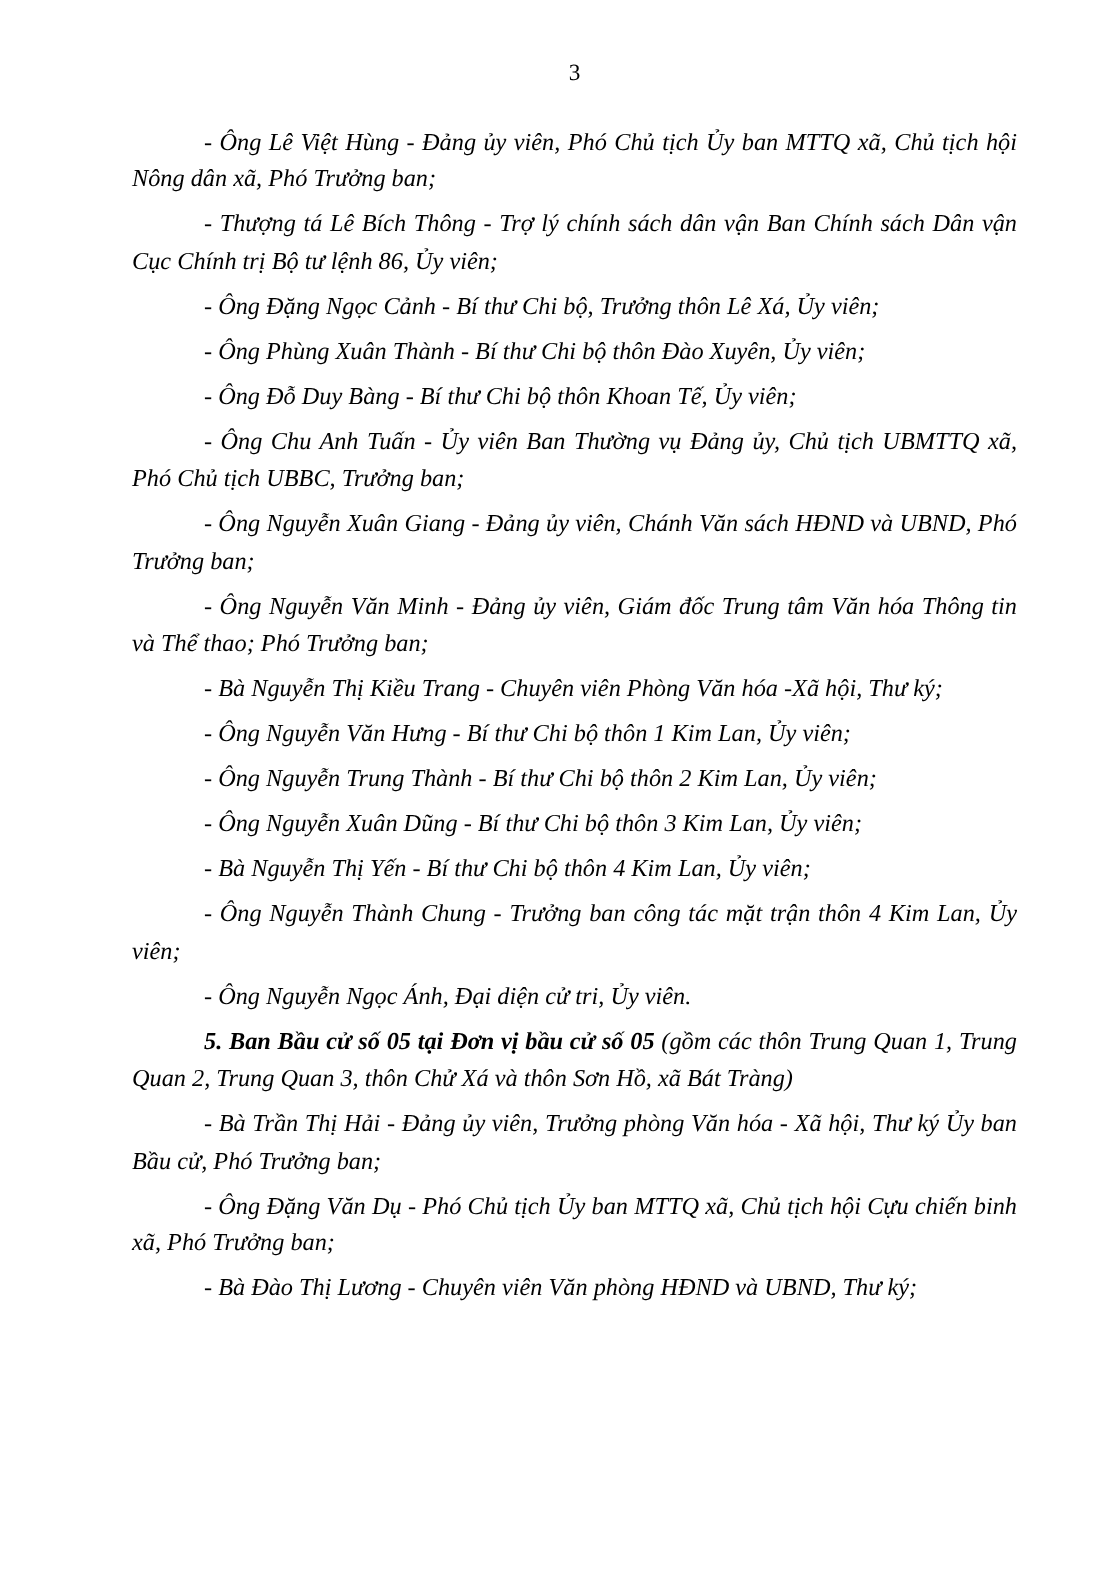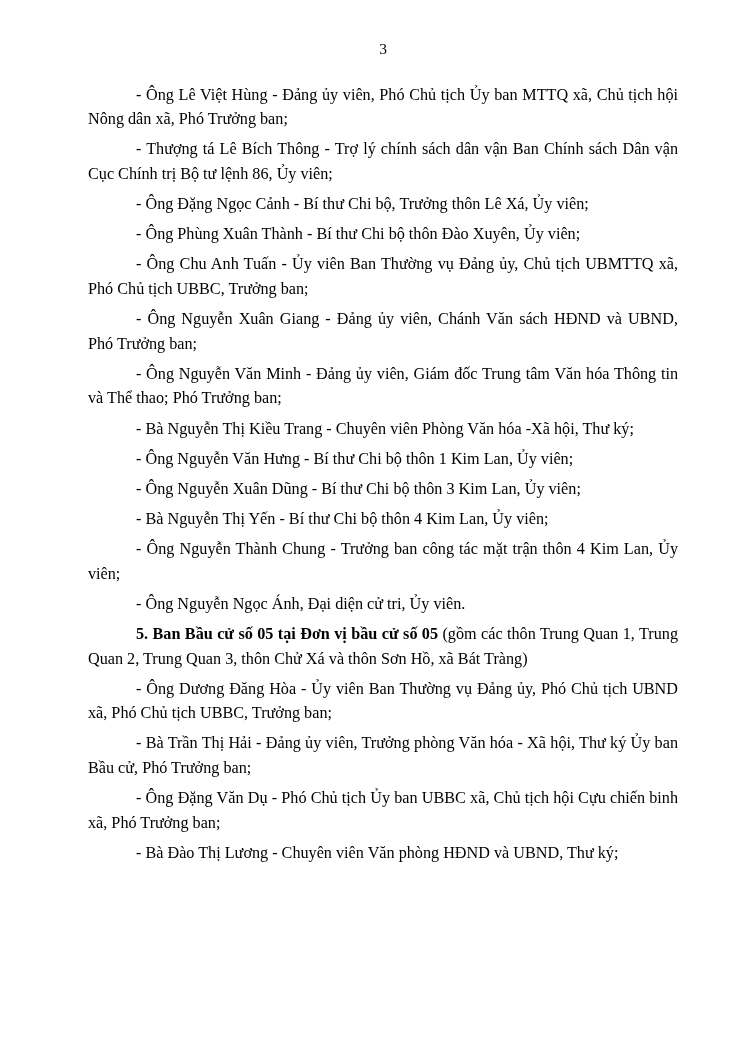--- a/index.html
+++ b/index.html
@@ -30,20 +30,21 @@
   }
   .doc-body {
     font-size: 16.2px;
     line-height: 1.52;
     text-align: justify;
   }
   .para {
     margin: 0 0 5.5px 0;
     text-indent: 48px;
     text-align: justify;
+    font-style: italic;
   }
   .para.heading {
     font-weight: bold;
   }
   .para .normal {
     font-weight: normal;
   }
   .para:last-child {
     margin-bottom: 0;
   }
@@ -51,28 +52,29 @@
 </head>
 <body>
 
 <div class="page">
   <div class="page-number">3</div>
   <div class="doc-body">
       <div class="para">- Ông Lê Việt Hùng - Đảng ủy viên, Phó Chủ tịch Ủy ban MTTQ xã, Chủ tịch hội Nông dân xã, Phó Trưởng ban;</div>
       <div class="para">- Thượng tá Lê Bích Thông - Trợ lý chính sách dân vận Ban Chính sách Dân vận Cục Chính trị Bộ tư lệnh 86, Ủy viên;</div>
       <div class="para">- Ông Đặng Ngọc Cảnh - Bí thư Chi bộ, Trưởng thôn Lê Xá, Ủy viên;</div>
       <div class="para">- Ông Phùng Xuân Thành - Bí thư Chi bộ thôn Đào Xuyên, Ủy viên;</div>
+      <div class="para">- Ông Đỗ Duy Bàng - Bí thư Chi bộ thôn Khoan Tế, Ủy viên;</div>
       <div class="para">- Ông Chu Anh Tuấn - Ủy viên Ban Thường vụ Đảng ủy, Chủ tịch UBMTTQ xã, Phó Chủ tịch UBBC, Trưởng ban;</div>
       <div class="para">- Ông Nguyễn Xuân Giang - Đảng ủy viên, Chánh Văn sách HĐND và UBND, Phó Trưởng ban;</div>
       <div class="para">- Ông Nguyễn Văn Minh - Đảng ủy viên, Giám đốc Trung tâm Văn hóa Thông tin và Thể thao; Phó Trưởng ban;</div>
       <div class="para">- Bà Nguyễn Thị Kiều Trang - Chuyên viên Phòng Văn hóa -Xã hội, Thư ký;</div>
       <div class="para">- Ông Nguyễn Văn Hưng - Bí thư Chi bộ thôn 1 Kim Lan, Ủy viên;</div>
+      <div class="para">- Ông Nguyễn Trung Thành - Bí thư Chi bộ thôn 2 Kim Lan, Ủy viên;</div>
       <div class="para">- Ông Nguyễn Xuân Dũng - Bí thư Chi bộ thôn 3 Kim Lan, Ủy viên;</div>
       <div class="para">- Bà Nguyễn Thị Yến - Bí thư Chi bộ thôn 4 Kim Lan, Ủy viên;</div>
       <div class="para">- Ông Nguyễn Thành Chung - Trưởng ban công tác mặt trận thôn 4 Kim Lan, Ủy viên;</div>
       <div class="para">- Ông Nguyễn Ngọc Ánh, Đại diện cử tri, Ủy viên.</div>
       <div class="para heading"><span>5. Ban Bầu cử số 05 tại Đơn vị bầu cử số 05 </span><span class="normal">(gồm các thôn Trung Quan 1, Trung Quan 2, Trung Quan 3, thôn Chử Xá và thôn Sơn Hồ, xã Bát Tràng)</span></div>
-      <div class="para">- Ông Dương Đăng Hòa - Ủy viên Ban Thường vụ Đảng ủy, Phó Chủ tịch UBND xã, Phó Chủ tịch UBBC, Trưởng ban;</div>
       <div class="para">- Bà Trần Thị Hải - Đảng ủy viên, Trưởng phòng Văn hóa - Xã hội, Thư ký Ủy ban Bầu cử, Phó Trưởng ban;</div>
-      <div class="para">- Ông Đặng Văn Dụ - Phó Chủ tịch Ủy ban UBBC xã, Chủ tịch hội Cựu chiến binh xã, Phó Trưởng ban;</div>
+      <div class="para">- Ông Đặng Văn Dụ - Phó Chủ tịch Ủy ban MTTQ xã, Chủ tịch hội Cựu chiến binh xã, Phó Trưởng ban;</div>
       <div class="para">- Bà Đào Thị Lương -  Chuyên viên Văn phòng HĐND và UBND, Thư ký;</div>
     </div>
 </div>
 
 </body></html>

